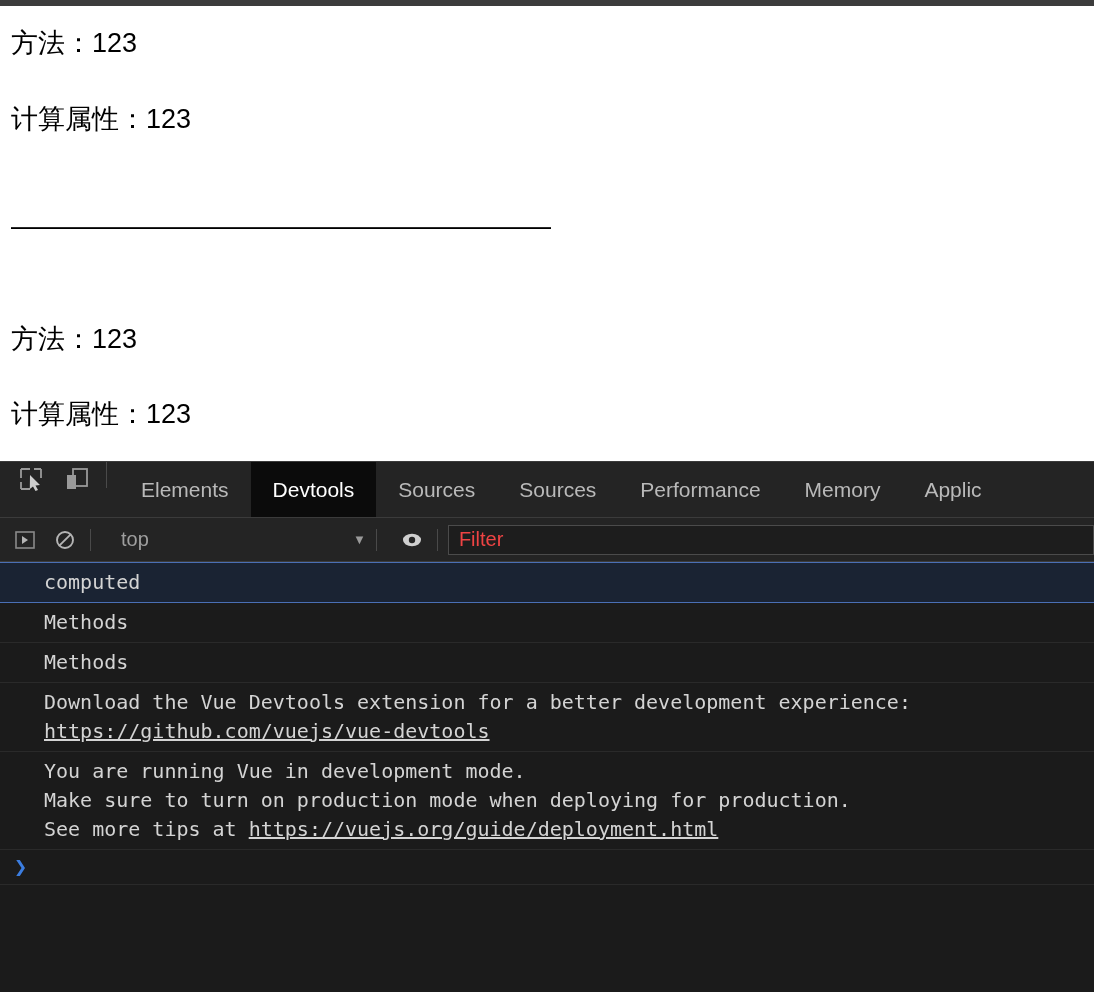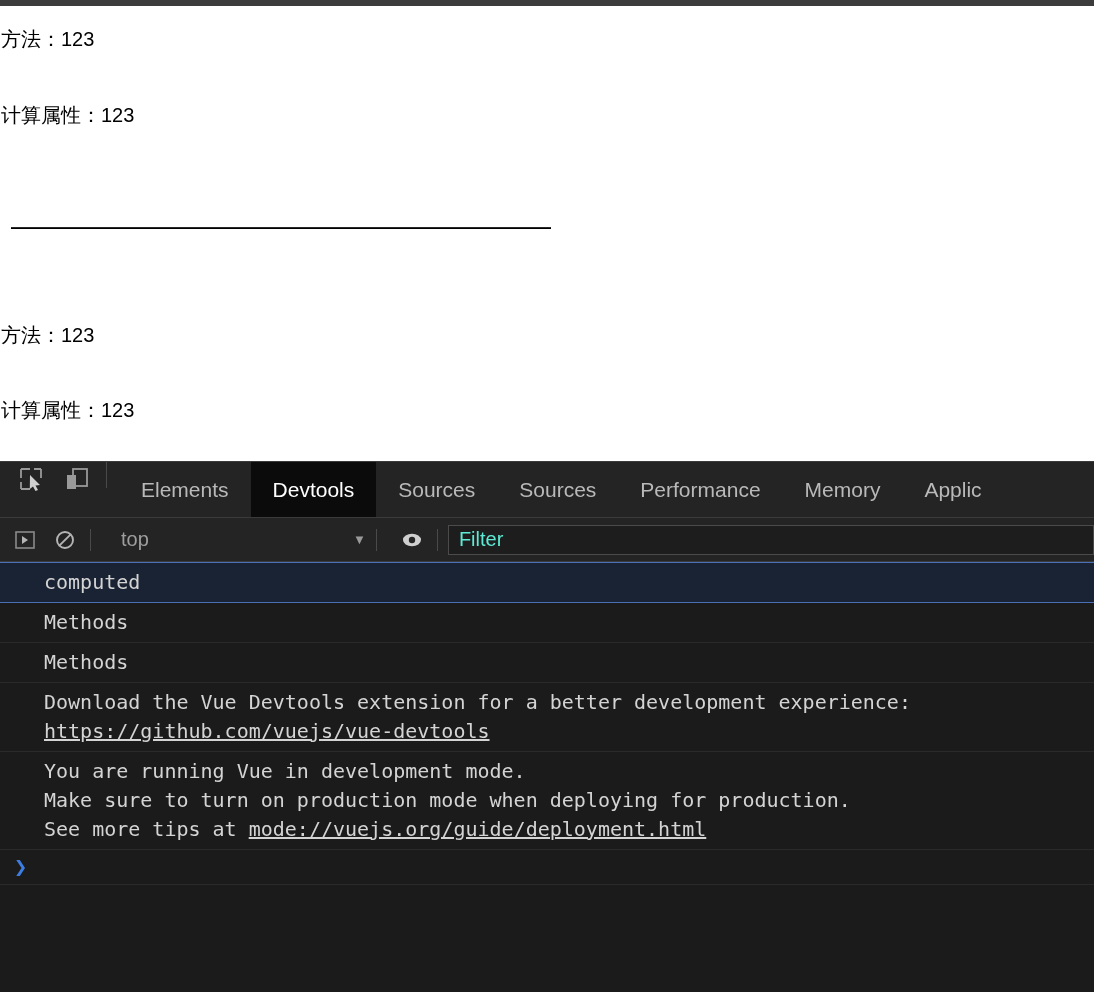--- a/index.html
+++ b/index.html
@@ -29,25 +29,25 @@
   .page-content {
     position: absolute;
     top: 6px; left: 0;
     width: 1094px;
     height: 455px;
     background: #ffffff;
     padding: 0;
   }
 
   .para {
-    font-size: 20px;
+    font-size: 27px;
     line-height: 1.05;
     color: #000000;
     font-family: "Liberation Sans", sans-serif;
-    padding-left: 1px;
+    padding-left: 11px;
     white-space: pre;
   }
 
   .p1  { position: absolute; top: 23px;  left: 0; }
   .p2  { position: absolute; top: 99px;  left: 0; }
   .sep { position: absolute; top: 205px; left: 0;
          font-size: 27px; letter-spacing: 0px;
          color: #000; padding-left: 11px;
          font-family: "Liberation Sans", sans-serif;
          white-space: pre; }
@@ -142,21 +142,21 @@
     flex: 0 0 auto;
   }
   .filter-box {
     flex: 1 1 auto;
     height: 30px;
     margin-right: 0px;
     border: 1px solid #4b4b4b;
     background: #1d1d1d;
     display: flex; align-items: center;
     padding-left: 10px;
-    color: #5eead4;
+    color: #ef4444;
     font-size: 20px;
   }
 
   
   .console-body {
     position: relative;
     background: #1b1b1b;
     height: 430px;
     overflow: hidden;
   }
@@ -267,20 +267,20 @@
   <div class="console-body">
     <div class="msg selected">computed</div>
     <div class="msg">Methods</div>
     <div class="msg">Methods</div>
 
     <div class="msg"><span>Download the Vue Devtools extension for a better development experience:</span>
 <a class="lnk" href="#">https://github.com/vuejs/vue-devtools</a></div>
 
     <div class="msg"><span>You are running Vue in development mode.
 Make sure to turn on production mode when deploying for production.
-See more tips at </span><a class="lnk" href="#">mode://vuejs.org/guide/deployment.html</a></div>
+See more tips at </span><a class="lnk" href="#">https://vuejs.org/guide/deployment.html</a></div>
 
     <div class="prompt-row">
       <span class="prompt-chevron">❯</span>
     </div>
   </div>
 
 </div>
 
 </body></html>

